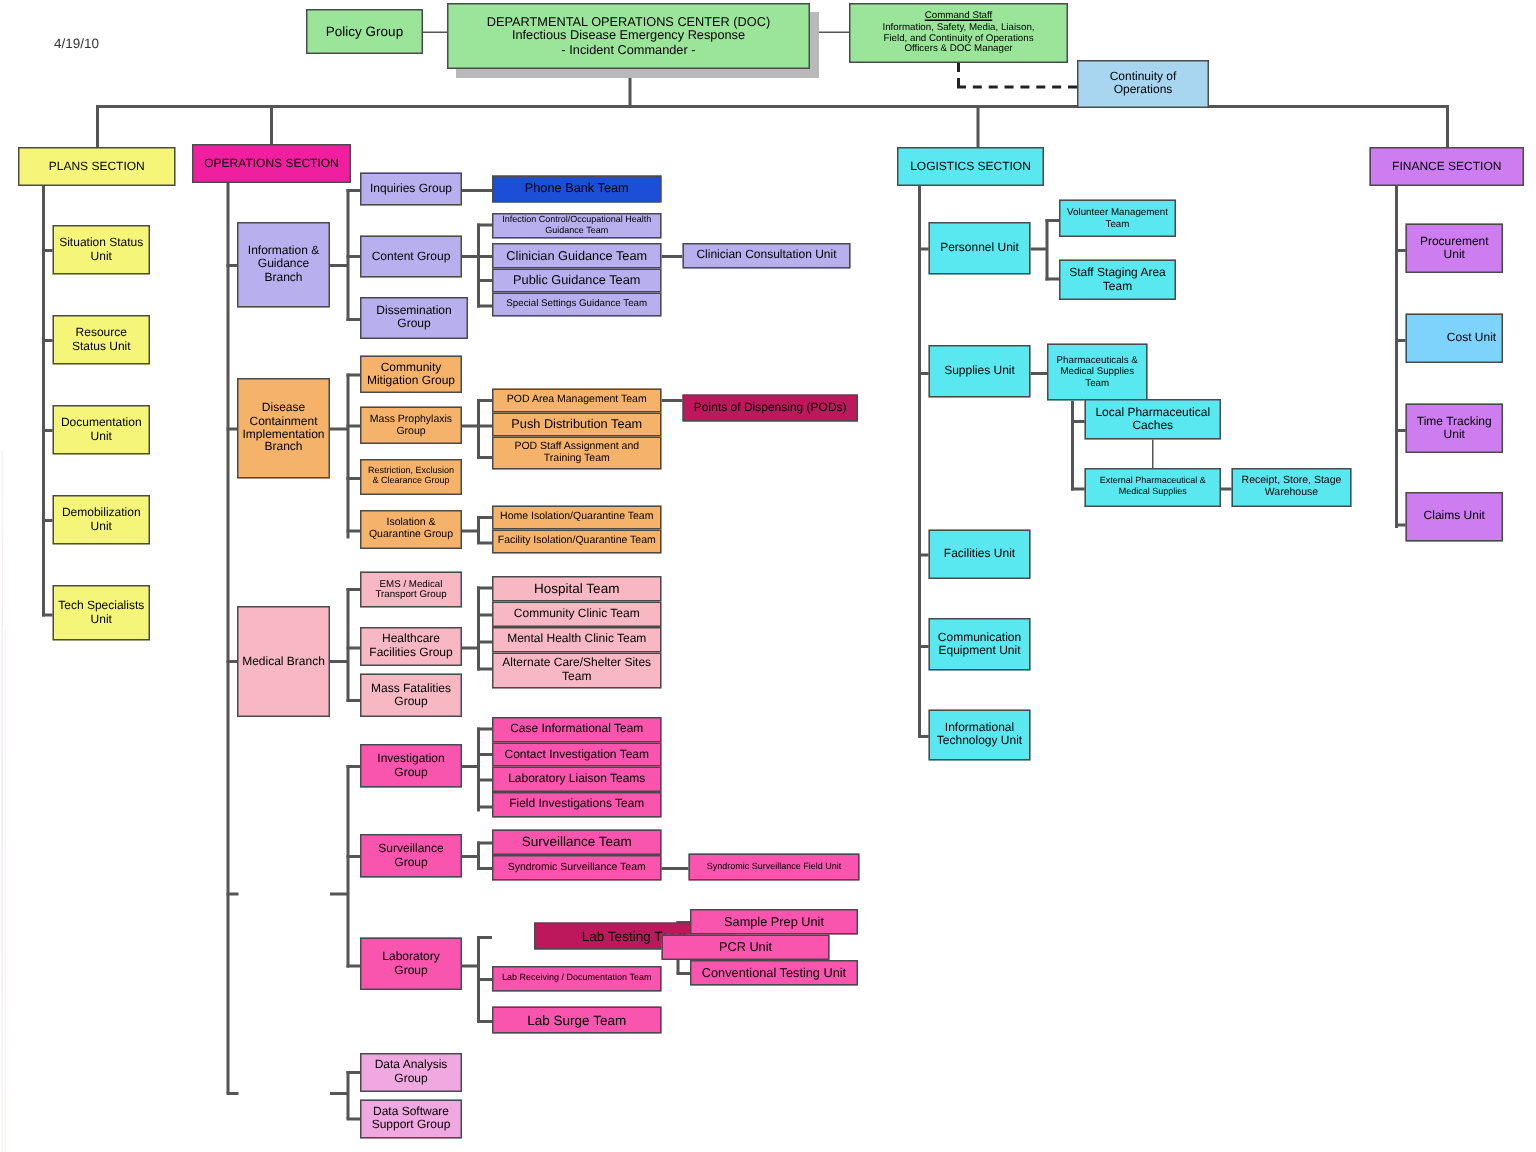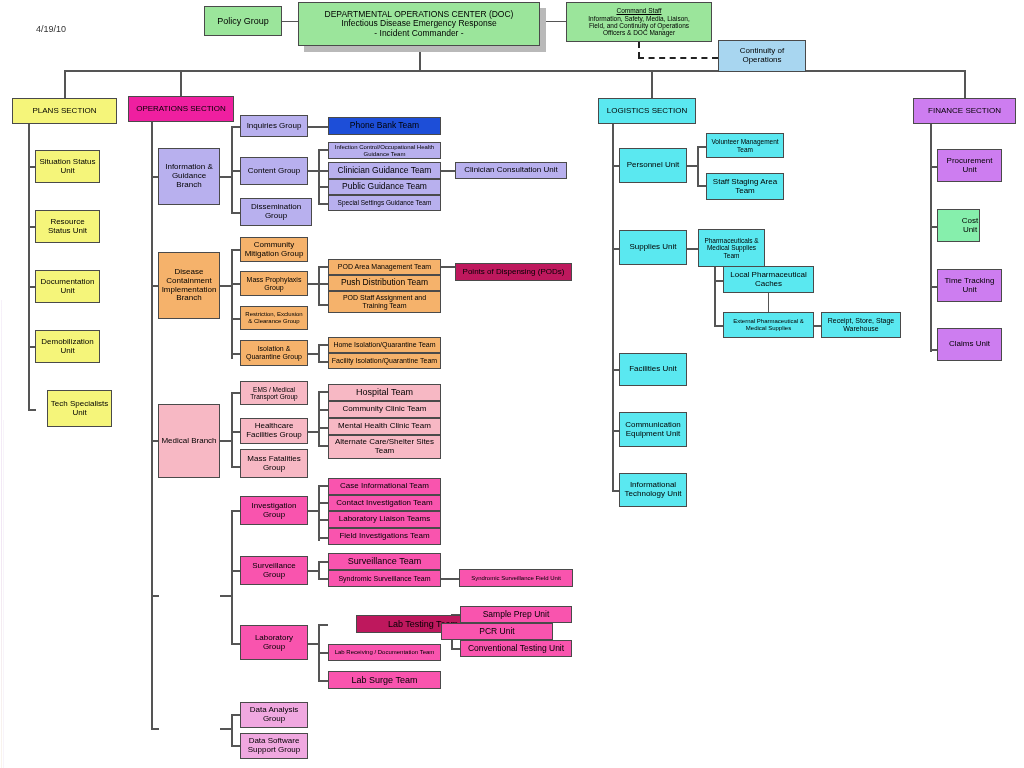--- a/index.html
+++ b/index.html
@@ -143,21 +143,21 @@
   <div class="box fs-8" style="left:35px; top:270px; width:65px; height:33px; background:#f5f57a; flex-direction:column;">
     <span>Documentation Unit</span>
   </div>
 
   <div class="line hline" style="left:28px; top:346px; width:8px; height:2px;"></div>
   <div class="box fs-8" style="left:35px; top:330px; width:65px; height:33px; background:#f5f57a; flex-direction:column;">
     <span>Demobilization Unit</span>
   </div>
 
   <div class="line hline" style="left:28px; top:409px; width:8px; height:2px;"></div>
-  <div class="box fs-8" style="left:35px; top:390px; width:65px; height:37px; background:#f5f57a; flex-direction:column;margin-left:12px;">
+  <div class="box fs-8" style="left:35px; top:390px; width:65px; height:37px; background:#f5f57a; flex-direction:column;">
     <span>Tech Specialists Unit</span>
   </div>
 
   <div class="box fs-8" style="left:128px; top:96px; width:106px; height:26px; background:#ef1fa0;">
     <span>OPERATIONS SECTION</span>
   </div>
   <div class="line vline" style="left:151px; top:122px; width:2px; height:607px;"></div>
 
   <div class="line hline" style="left:151px; top:176px; width:8px; height:2px;"></div>
   <div class="box fs-8" style="left:158px; top:148px; width:62px; height:57px; background:#b8b0ee; flex-direction:column;">
@@ -487,21 +487,21 @@
     <span>FINANCE SECTION</span>
   </div>
   <div class="line vline" style="left:930px; top:124px; width:2px; height:228px;"></div>
 
   <div class="line hline" style="left:930px; top:166px; width:8px; height:2px;"></div>
   <div class="box fs-8" style="left:937px; top:149px; width:65px; height:33px; background:#cd7df0; flex-direction:column;">
     <span>Procurement Unit</span>
   </div>
 
   <div class="line hline" style="left:930px; top:226px; width:8px; height:2px;"></div>
-  <div class="box fs-8" style="left:937px; top:209px; width:43px; height:33px; background:#86efac; flex-direction:column;padding-left:25px;">
+  <div class="box fs-8" style="left:937px; top:209px; width:65px; height:33px; background:#7dd3fc; flex-direction:column;padding-left:25px;">
     <span>Cost Unit</span>
   </div>
 
   <div class="line hline" style="left:930px; top:286px; width:8px; height:2px;"></div>
   <div class="box fs-8" style="left:937px; top:269px; width:65px; height:33px; background:#cd7df0; flex-direction:column;">
     <span>Time Tracking Unit</span>
   </div>
 
   <div class="line hline" style="left:930px; top:349px; width:8px; height:2px;"></div>
   <div class="box fs-8" style="left:937px; top:328px; width:65px; height:33px; background:#cd7df0; flex-direction:column;">

